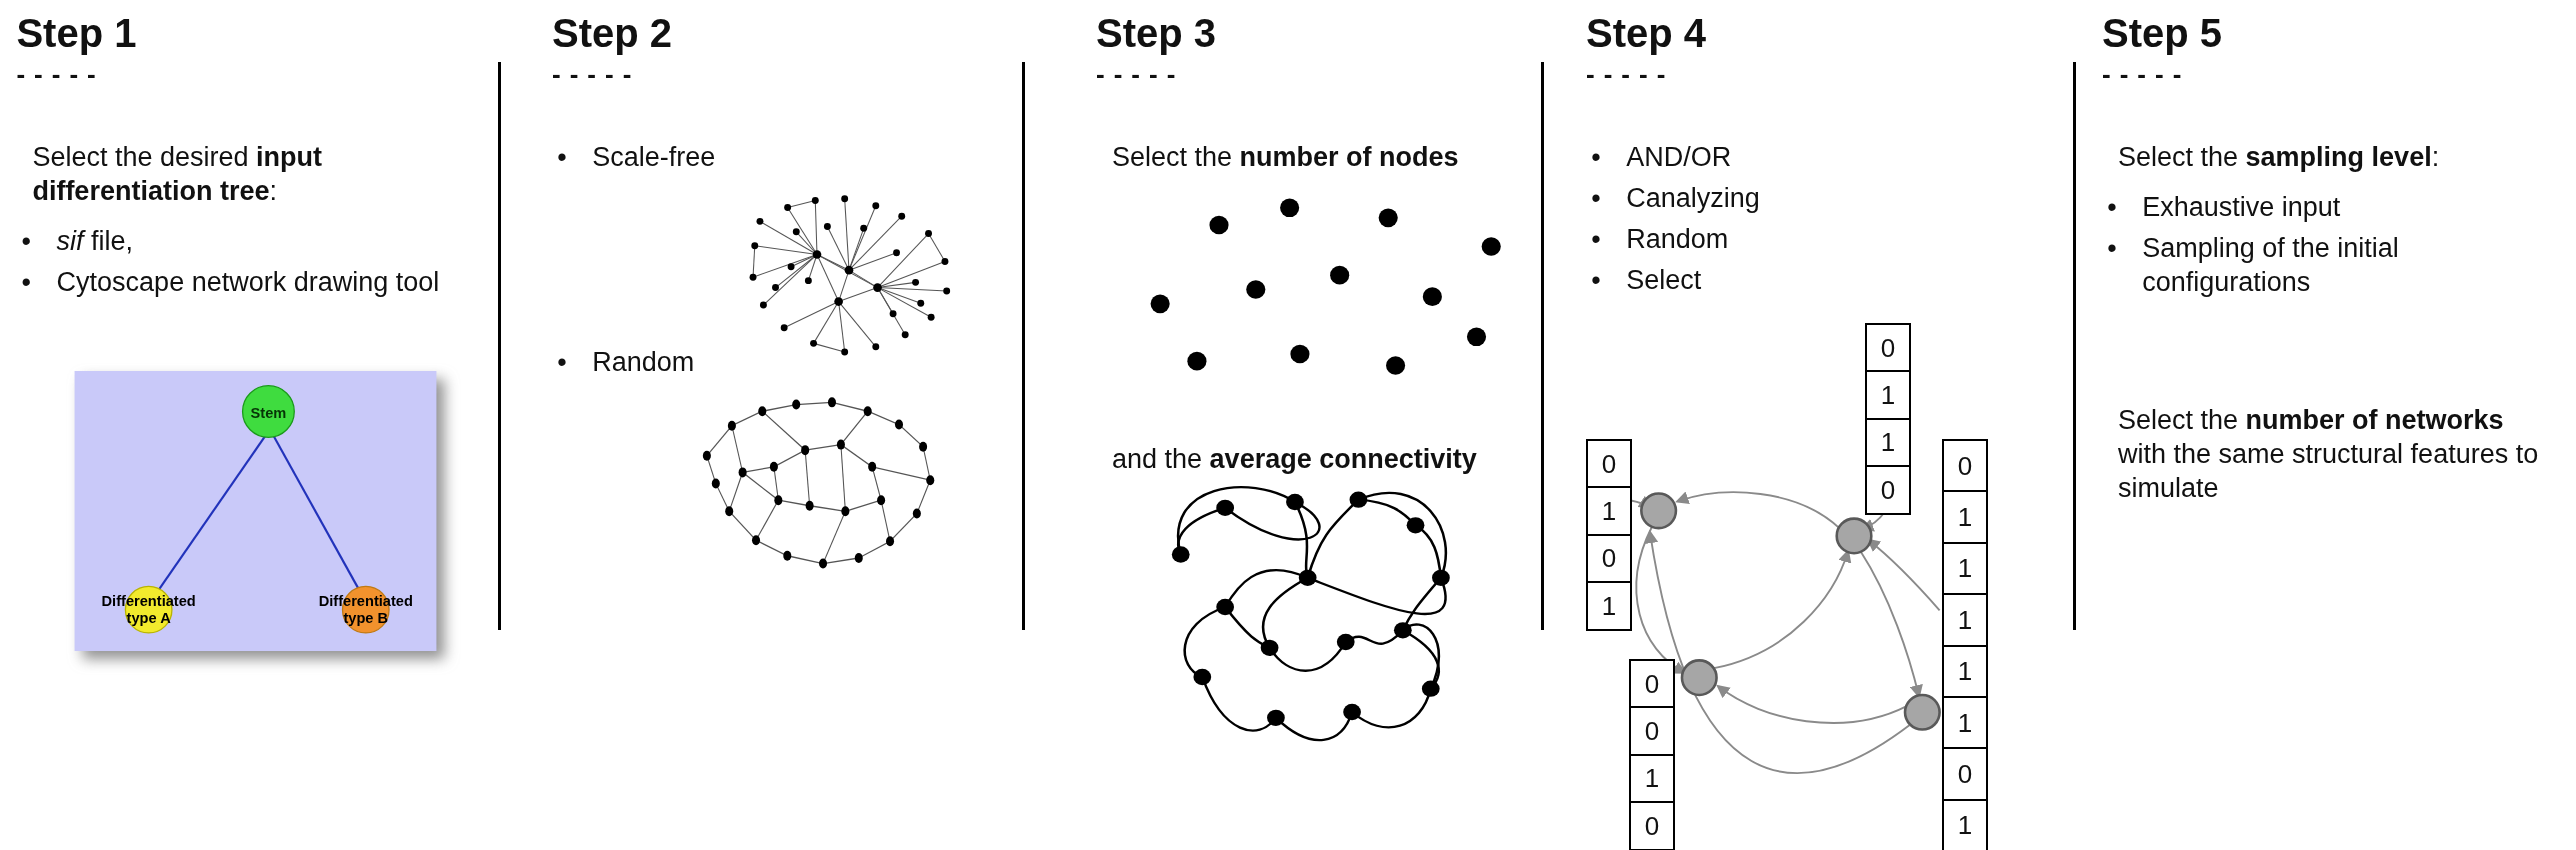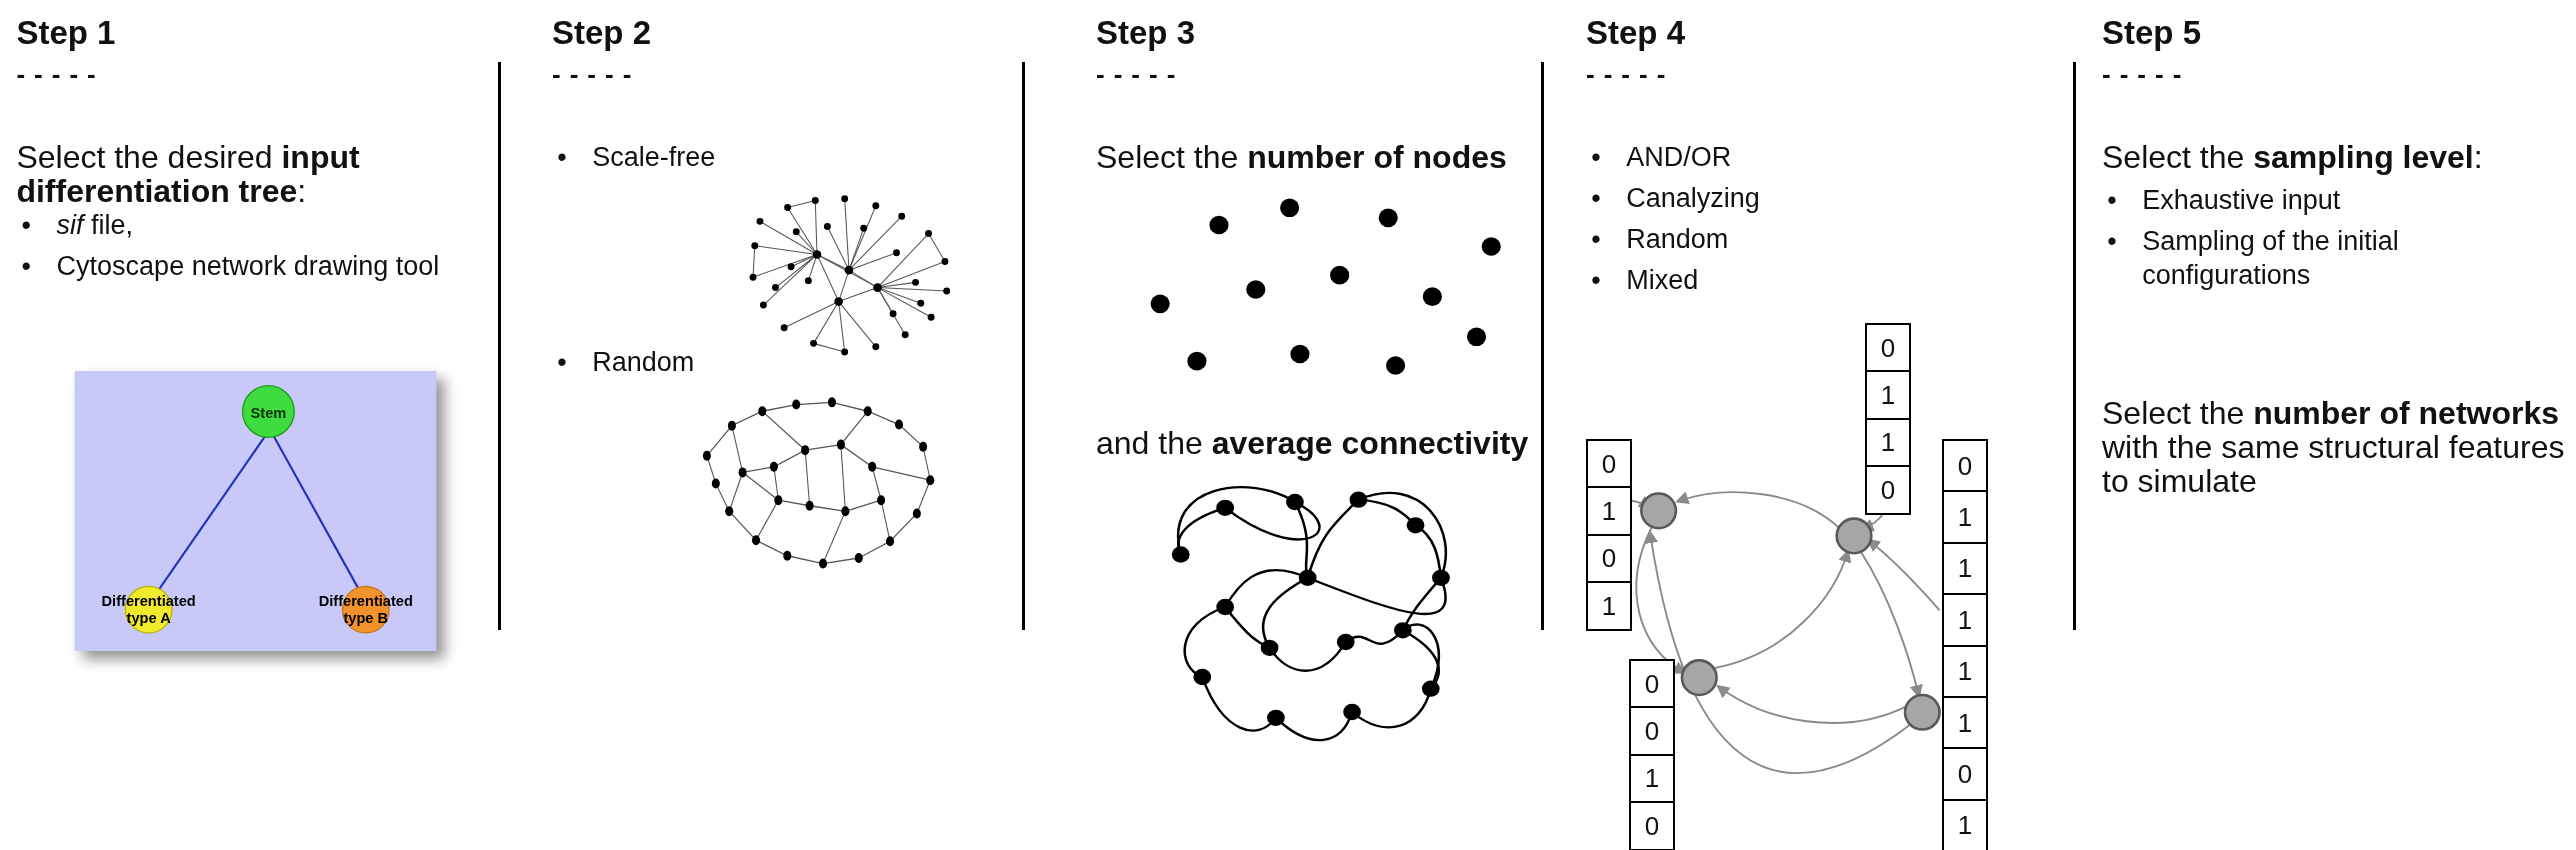--- a/index.html
+++ b/index.html
@@ -1,22 +1,22 @@
 <!DOCTYPE html>
 <html style="font-size:14px"><head>
 <meta charset="utf-8">
 <style>
   html,body{margin:0;padding:0;background:#fff;}
   .canvas{position:relative;width:2576px;height:851px;background:#ffffff;
           font-family:"Liberation Sans",sans-serif;color:#111;overflow:hidden;}
   .vline{position:absolute;top:62px;width:2.6px;height:568px;background:#000;}
   .col{position:absolute;top:0;height:851px;box-sizing:border-box;padding-top:14px;}
-  .step-h{margin:0;font-size:33px;line-height:38px;font-weight:700;}
+  .step-h{margin:0;font-size:40px;line-height:38px;font-weight:700;}
   .dashes{margin:7px 0 50px 0;font-size:26px;font-weight:700;letter-spacing:0.9px;}
-  .txt{font-size:32px;line-height:34px;margin:0;}
+  .txt{font-size:27px;line-height:34px;margin:16px;}
   .bullet{display:flex;font-size:27px;line-height:34px;padding-left:5.2px;margin-bottom:7px;}
   .bdot{width:35px;flex:none;}
   .btxt{flex:1;}
   .abs{position:absolute;}
   .tree-wrap{position:absolute;left:58px;top:371px;filter:drop-shadow(8.7px 8.7px 7px rgba(110,110,110,.75));text-align:center;}
   .s4-strip{position:absolute;display:flex;flex-direction:column;}
   .cell{width:42px;height:46px;border:2.6px solid #000;margin-top:-2.6px;background:#fff;
         display:flex;align-items:center;justify-content:center;font-size:26px;}
   .cell:first-child{margin-top:0;}
   .cell.tall{height:50px;}
@@ -301,21 +301,21 @@
     <div class="bullet">
       <span class="bdot">•</span>
       <span class="btxt">Canalyzing</span>
     </div>
     <div class="bullet">
       <span class="bdot">•</span>
       <span class="btxt">Random</span>
     </div>
     <div class="bullet">
       <span class="bdot">•</span>
-      <span class="btxt">Mixed</span>
+      <span class="btxt">Select</span>
     </div>
 
     <svg class="abs" style="left:0;top:312px" width="415" height="536" viewBox="0 0 480 620">
       <defs>
         <marker id="arr" viewBox="0 0 10 10" refX="8" refY="5" markerWidth="7" markerHeight="7" orient="auto-start-reverse">
           <path d="M0,0 L10,5 L0,10 z" fill="#8a8a8a"></path>
         </marker>
       </defs>
       <g stroke="#8a8a8a" stroke-width="2.2" fill="none" marker-end="url(#arr)">
         <path d="M293,250 C245,205 160,200 106,219"></path>

